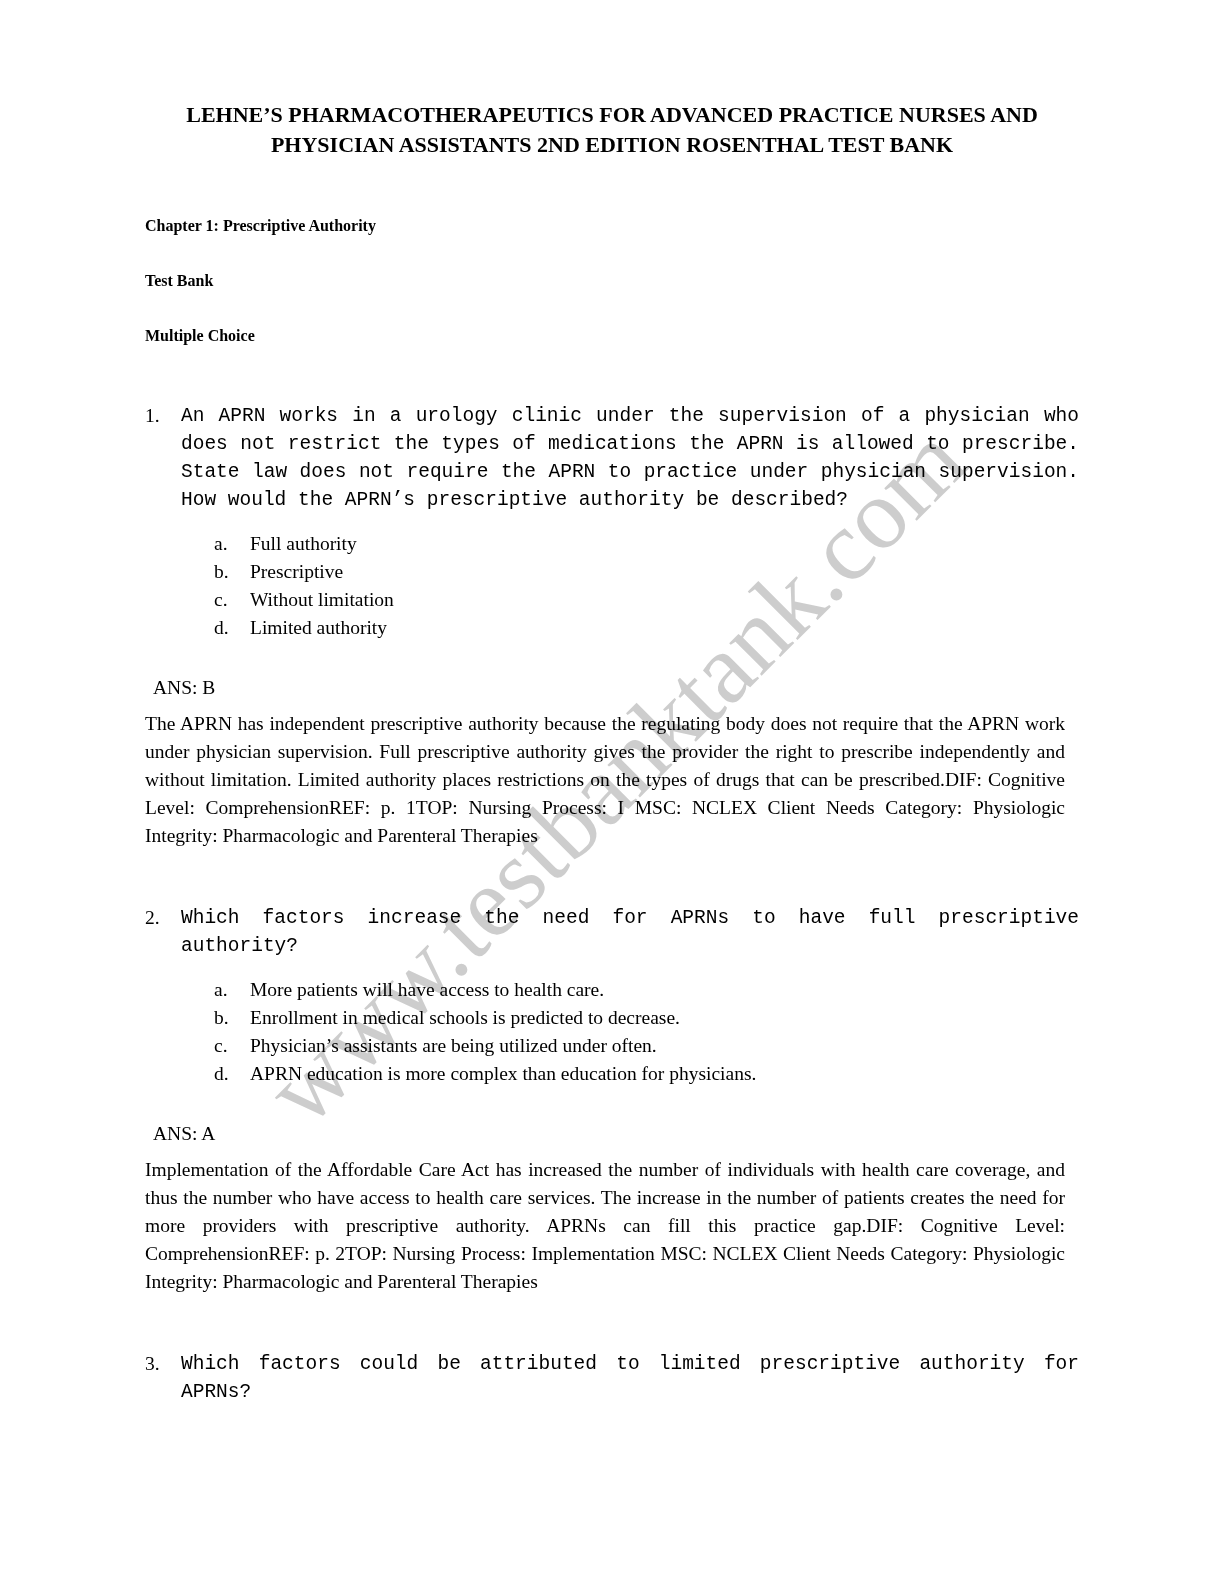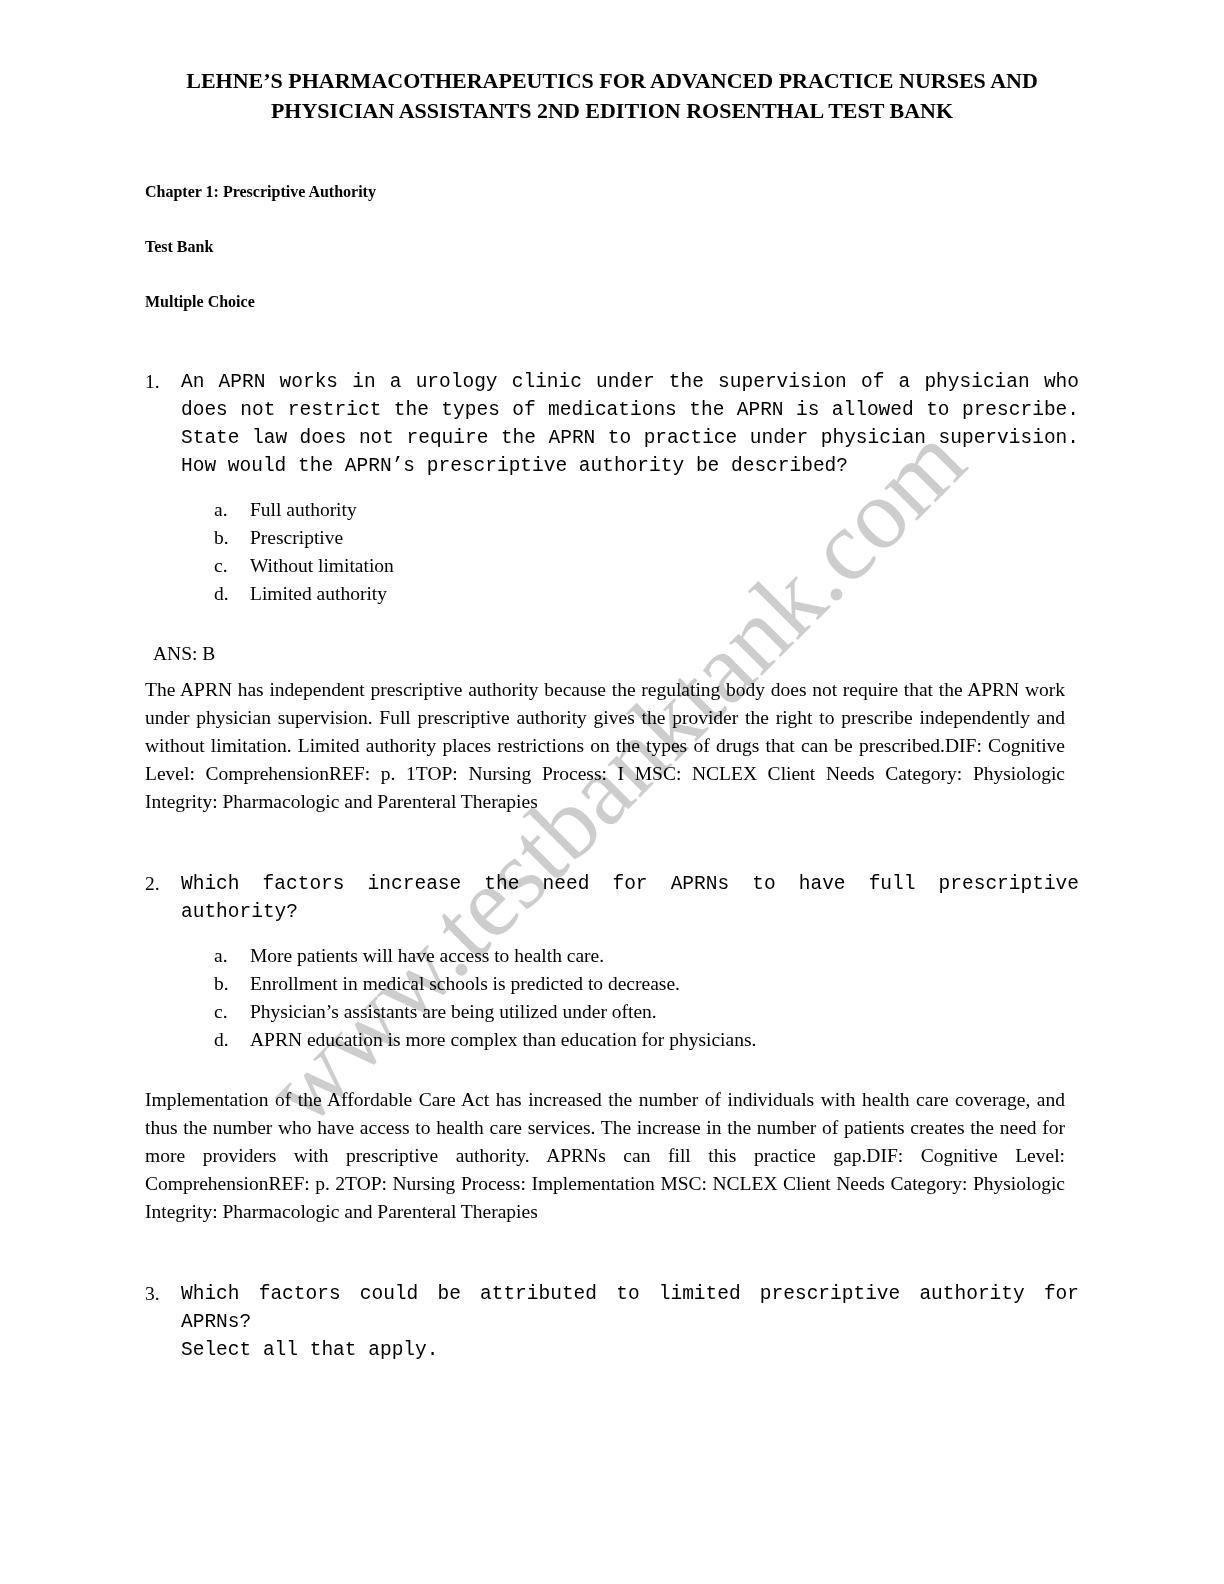--- a/index.html
+++ b/index.html
@@ -30,21 +30,21 @@
     font-family: "Liberation Serif", serif;
     color: rgba(100, 100, 100, 0.32);
     white-space: nowrap;
     z-index: 1;
     pointer-events: none;
     user-select: none;
   }
   .content {
     position: relative;
     z-index: 2;
-    padding: 66px 145px 0 145px;
+    padding: 100px 145px 0 145px;
     font-size: 19.5px;
     line-height: 28px;
   }
   .title {
     text-align: center;
     font-weight: bold;
     font-size: 22px;
     line-height: 30px;
     margin: 0 0 52px 0;
   }
@@ -159,27 +159,27 @@
         </div>
         <div class="option">
           <span class="opt-letter">c.</span>
           <span class="opt-text">Physician’s assistants are being utilized under often.</span>
         </div>
         <div class="option">
           <span class="opt-letter">d.</span>
           <span class="opt-text">APRN education is more complex than education for physicians.</span>
         </div>
       </div>
+      <div class="answer">ANS: A</div>
       <div class="rationale">Implementation of the Affordable Care Act has increased the number of individuals with health care coverage, and thus the number who have access to health care services. The increase in the number of patients creates the need for more providers with prescriptive authority. APRNs can fill this practice gap.DIF: Cognitive Level: ComprehensionREF: p. 2TOP: Nursing Process: Implementation MSC: NCLEX Client Needs Category: Physiologic Integrity: Pharmacologic and Parenteral Therapies</div>
     </div>
 
     <div class="question q3-block">
       <div class="q-row">
         <span class="q-num">3.</span>
         <div class="q-body">
           <div>Which factors could be attributed to limited prescriptive authority for APRNs?</div>
-          <div class="subline">Select all that apply.</div>
         </div>
       </div>
     </div>
 
   </div>
 </div>
 
 </body></html>

